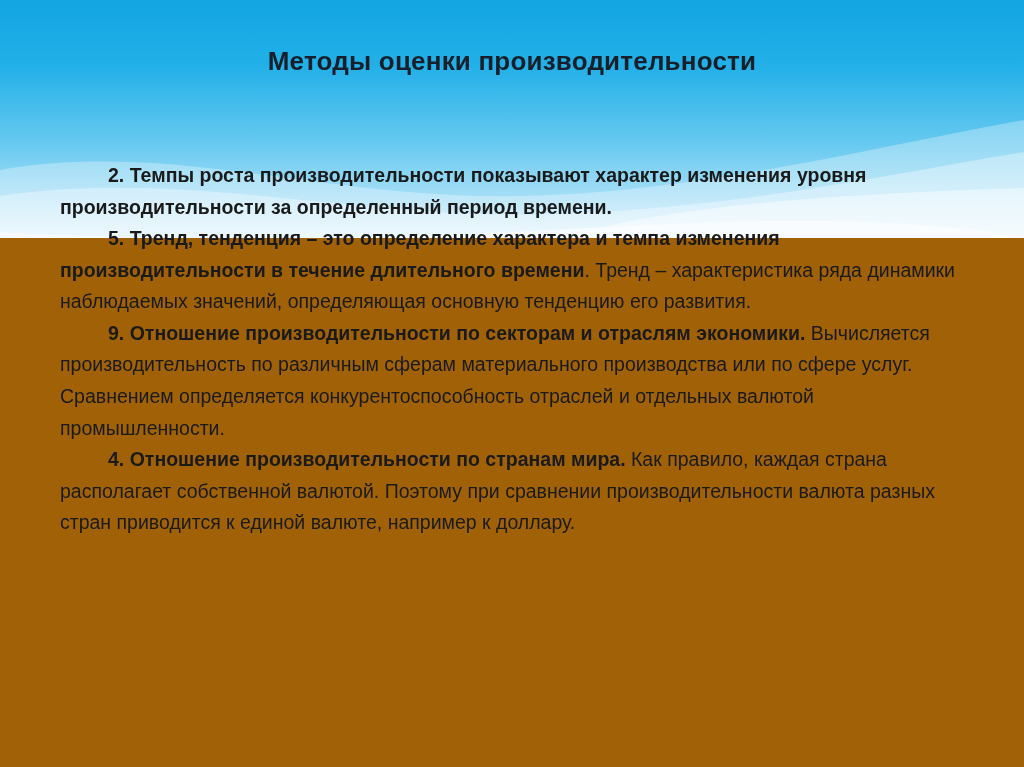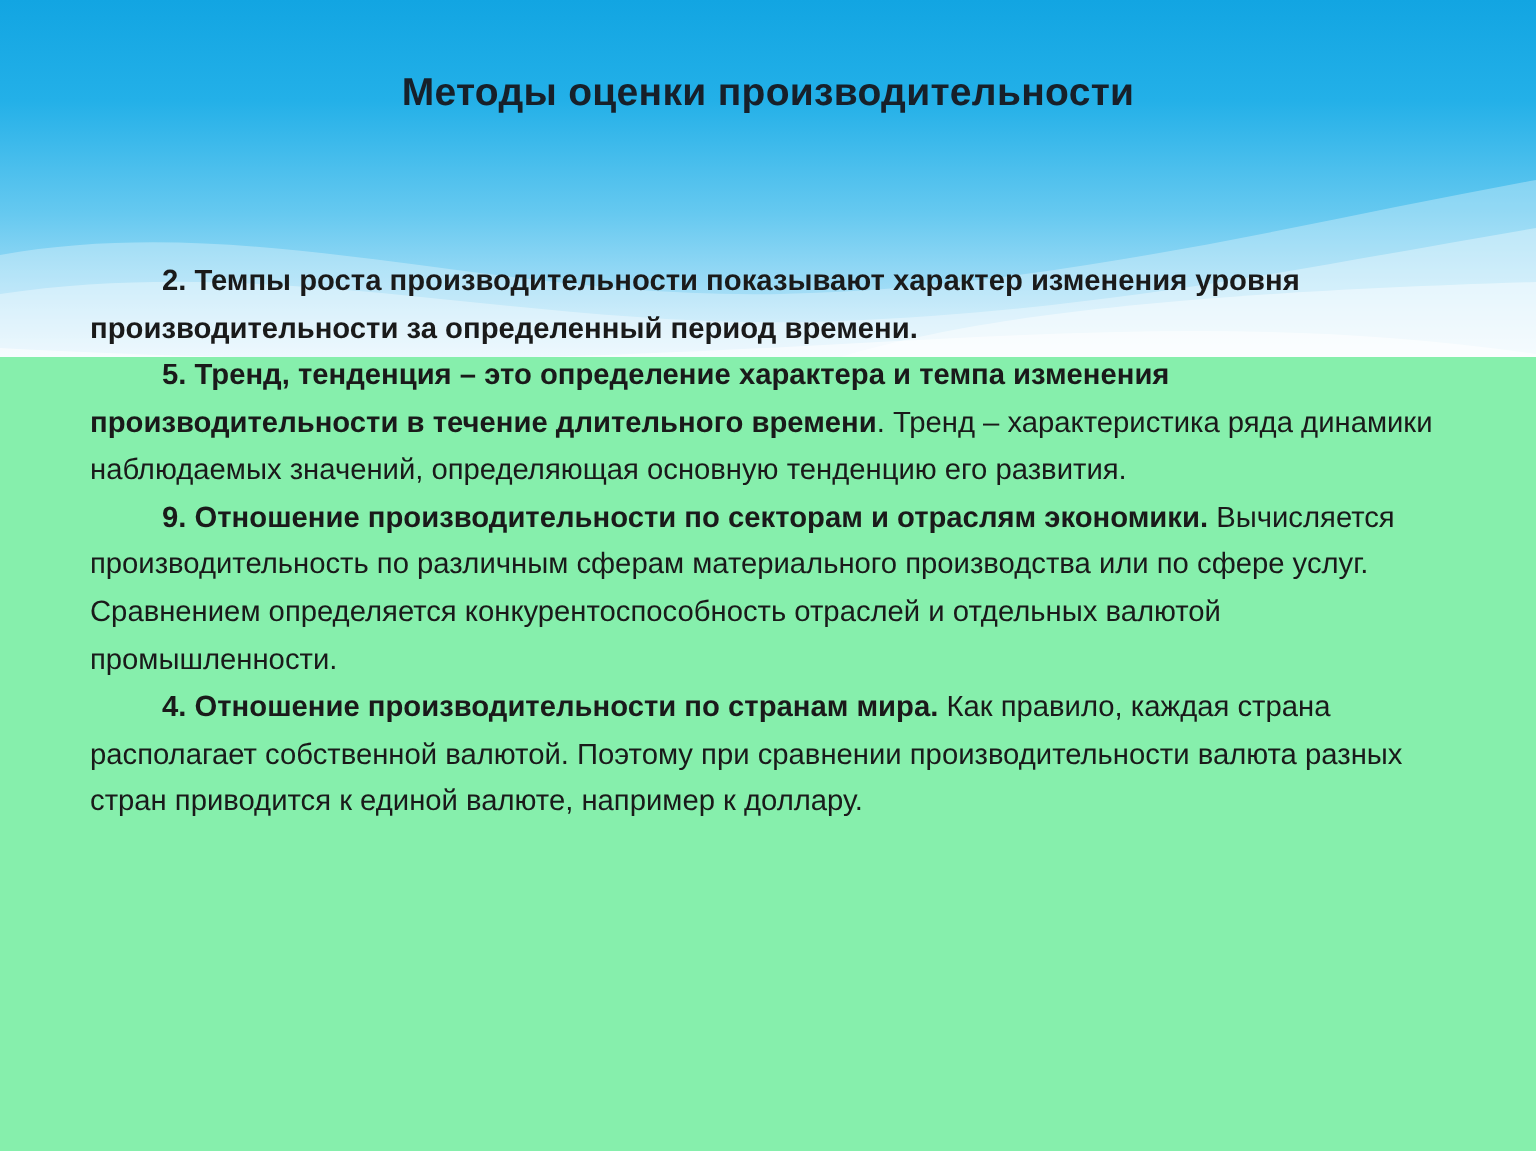--- a/index.html
+++ b/index.html
@@ -10,21 +10,21 @@
     width: 1024px;
     height: 767px;
     background: #ffffff;
     font-family: "Liberation Sans", sans-serif;
     overflow: hidden;
   }
   .slide {
     position: relative;
     width: 1024px;
     height: 767px;
-    background: #86efac;
+    background: #a16207;
     overflow: hidden;
   }
   
   .header-band {
     position: absolute;
     left: 0;
     top: 0;
     width: 1024px;
     height: 238px;
     overflow: hidden;
@@ -51,21 +51,21 @@
     text-align: center;
     font-size: 26px;
     font-weight: bold;
     color: #17202a;
     letter-spacing: 0.2px;
   }
   
   .body-text {
     position: absolute;
     left: 60px;
-    top: 172px;
+    top: 160px;
     width: 905px;
     font-size: 19.5px;
     line-height: 1.62;
     color: #1a1a1a;
     text-align: left;
   }
   .para {
     margin: 0 0 0 0;
     text-indent: 48px;
   }

